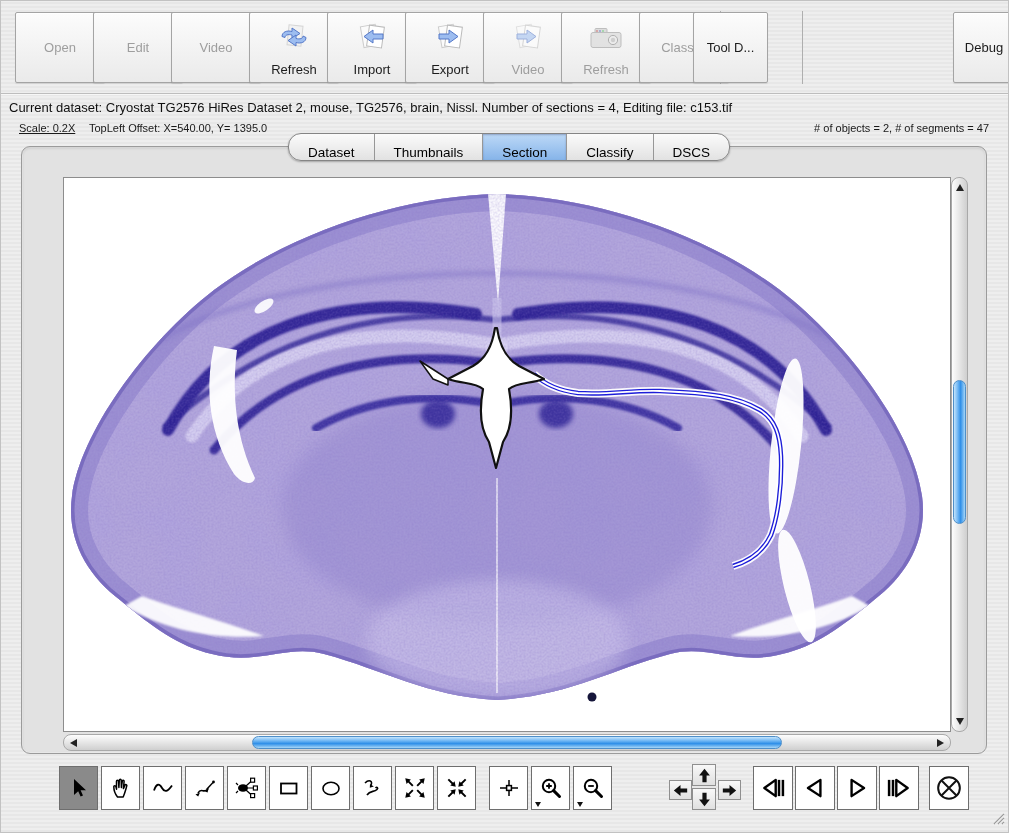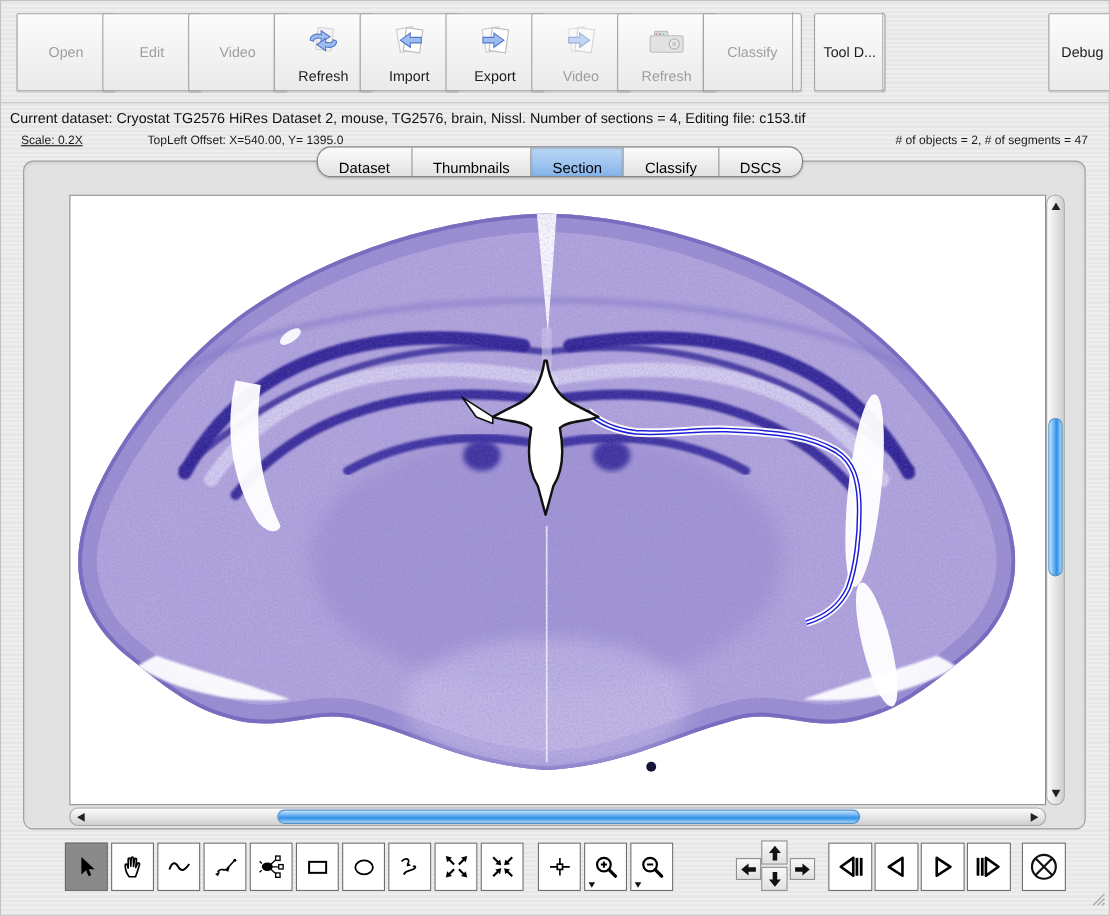--- a/index.html
+++ b/index.html
@@ -19,21 +19,21 @@
   }
   .tb-btn.disabled{color:#9e9e9e;}
   .tb-btn .txt-center{line-height:69px;display:block;}
   .tb-btn .icon{position:absolute;top:4px;left:0;right:0;display:flex;justify-content:center;}
   .tb-btn .lbl{position:absolute;bottom:5px;left:0;right:0;}
   .tb-sep{position:absolute;top:10px;height:73px;width:1px;background:#aeaeae;}
   .toolbar-rule{position:absolute;left:0;right:0;top:92px;height:1px;background:#bdbdbd;border-bottom:1px solid #f7f7f7;}
   
   .dataset-line{position:absolute;left:8px;top:99px;font-size:13px;color:#101010;}
   .scale-line{position:absolute;left:18px;top:121px;font-size:11px;color:#1a1a1a;text-decoration:underline;}
-  .offset-line{position:absolute;left:88px;top:121px;font-size:11px;color:#1a1a1a;margin-left:45px;}
+  .offset-line{position:absolute;left:88px;top:121px;font-size:11px;color:#1a1a1a;}
   .counts-line{position:absolute;right:19px;top:121px;font-size:11px;color:#1a1a1a;}
   
   .tabs{
     position:absolute;left:287px;top:132px;height:26px;display:flex;z-index:5;
     border:1px solid #858585;border-radius:13px;overflow:hidden;
     background:linear-gradient(#fbfbfb,#e2e2e2);
     box-shadow:0 1px 2px rgba(0,0,0,.28);
   }
   .tab{
     line-height:26px;font-size:13.5px;color:#000;padding:6px 19px;
@@ -170,21 +170,21 @@
     </span>
     <span class="lbl">Refresh</span>
   </div>
 
   <div class="tb-btn disabled" style="left:638px">
       <span class="txt-center">Classify</span>
     </div>
 
   <div class="tb-sep" style="left:719px"></div>
 
-  <div class="tb-btn" style="left:739px;width:65px">
+  <div class="tb-btn" style="left:692px;width:75px">
       <span class="txt-center">Tool D...</span>
     </div>
 
   <div class="tb-sep" style="left:801px"></div>
 
   <div class="tb-btn" style="left:952px;width:62px">
       <span class="txt-center">Debug</span>
     </div>
 
   <div class="toolbar-rule"></div>

